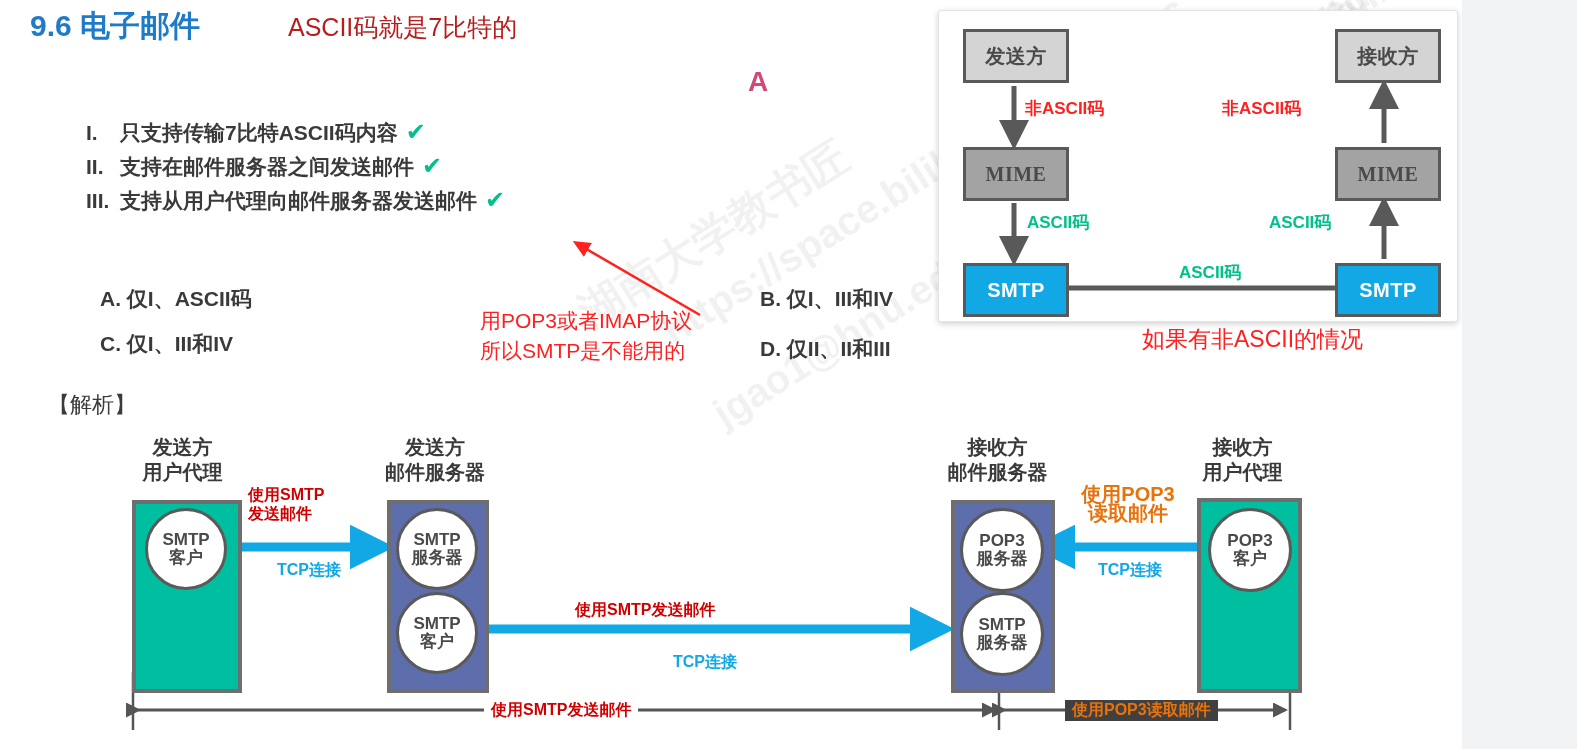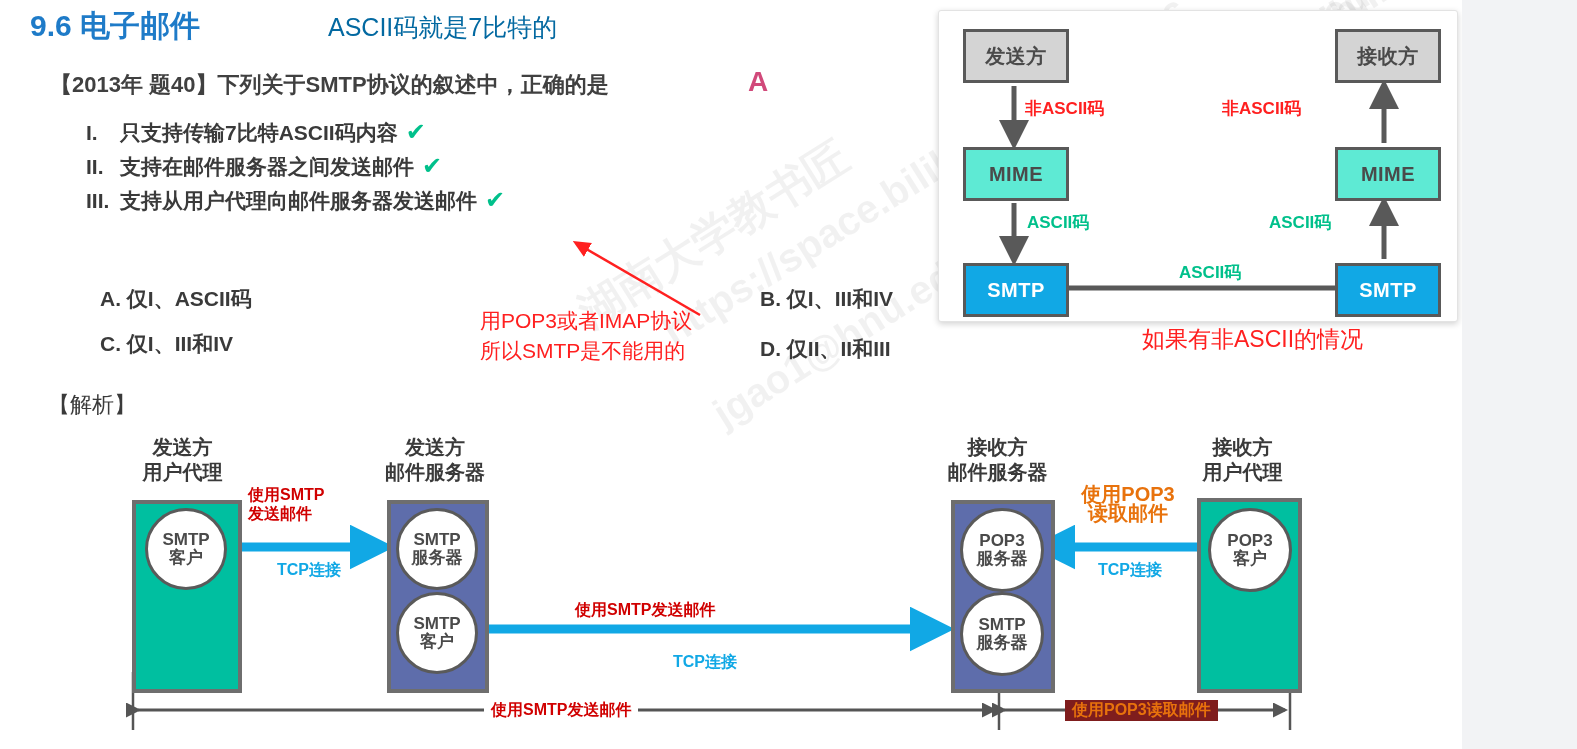--- a/index.html
+++ b/index.html
@@ -14,21 +14,21 @@
     background:#ffffff;overflow:hidden;
   }
   .abs{position:absolute;}
 
   
   #title{
     left:30px;top:6px;font-size:30px;font-weight:bold;color:#1E7BC8;
     letter-spacing:0px;
   }
   #ascii-note{
-    left:288px;top:11px;font-size:25px;color:#0369a1;margin-left:40px;
+    left:288px;top:11px;font-size:25px;color:#b91c1c;
   }
   #question{
     left:50px;top:70px;font-size:22px;font-weight:bold;color:#404040;
     white-space:nowrap;
   }
   #answer-letter{
     left:748px;top:66px;font-size:28px;font-weight:bold;color:#D1497A;
     text-shadow:0 0 3px #fff,0 0 3px #fff;
   }
 
@@ -56,21 +56,21 @@
     left:938px;top:10px;width:518px;height:310px;
     background:#ffffff;border:1px solid #e3e3e3;border-radius:3px;
     box-shadow:0 2px 6px rgba(0,0,0,.18);
   }
   .nodebox{
     position:absolute;border:3px solid #595959;
     display:flex;align-items:center;justify-content:center;
     font-weight:bold;letter-spacing:.5px;
   }
   .n-gray{background:#d4d4d4;color:#4a4a4a;font-size:20px;}
-  .n-orange{background:#5eead4;color:#4a4a4a;font-size:20px;}
+  .n-orange{background:#a3a3a3;color:#4a4a4a;font-size:20px;font-family:Liberation Serif, serif;}
   .n-blue{background:#11A8E5;color:#ffffff;font-size:20px;}
 
   .lbl-red{
     position:absolute;color:#FF2020;font-size:17px;font-weight:bold;
     text-shadow:1px 1px 0 #fff,-1px -1px 0 #fff,1px -1px 0 #fff,-1px 1px 0 #fff;
     white-space:nowrap;
   }
   .lbl-green{
     position:absolute;color:#00C08B;font-size:17px;font-weight:bold;
     text-shadow:1px 1px 0 #fff,-1px -1px 0 #fff,1px -1px 0 #fff,-1px 1px 0 #fff;
@@ -108,21 +108,21 @@
   .lbl-cyan{
     position:absolute;color:#11A8E5;font-size:16px;font-weight:bold;
     text-align:center;white-space:nowrap;
   }
   .measure-red{
     position:absolute;color:#D00000;font-size:16px;font-weight:bold;
     background:#ffffff;padding:0 7px;white-space:nowrap;
   }
   .measure-orange{
     position:absolute;color:#E8720C;font-size:16px;font-weight:bold;
-    background:#7f1d1d;padding:0 7px;white-space:nowrap;
+    background:#404040;padding:0 7px;white-space:nowrap;
   }
 
   
   .wm{
     position:absolute;color:rgba(0,0,0,0.055);font-weight:bold;
     white-space:nowrap;pointer-events:none;user-select:none;
   }
 </style>
 </head>
 <body>
@@ -130,21 +130,20 @@
 <div id="slide">
 
   <div class="wm" style="left:620px;top:150px;font-size:40px;transform:rotate(-32deg);">https://space.bilibili.com/360996</div>
   <div class="wm" style="left:690px;top:300px;font-size:40px;transform:rotate(-32deg);">jgao1@hnu.edu.cn</div>
   <div class="wm" style="left:560px;top:205px;font-size:44px;transform:rotate(-32deg);">湖南大学教书匠</div>
   <div class="wm" style="left:1020px;top:0px;font-size:40px;transform:rotate(-32deg);">https://space.bilibili.com/360996</div>
   <div class="wm" style="left:1105px;top:20px;font-size:40px;transform:rotate(-32deg);">jgao1@hnu.edu.cn</div>
 
   <div class="abs" id="title">9.6 电子邮件</div>
   <div class="abs" id="ascii-note">ASCII码就是7比特的</div>
-  <div class="abs" id="question">【2013年 题40】下列关于SMTP协议的叙述中，正确的是</div>
   <div class="abs" id="answer-letter">A</div>
 
   <div class="abs stmt" style="left:86px;top:118px;">
     <span class="num">I.</span><span>只支持传输7比特ASCII码内容</span><span class="tick">✔</span>
   </div>
   <div class="abs stmt" style="left:86px;top:152px;">
     <span class="num">II.</span><span>支持在邮件服务器之间发送邮件</span><span class="tick">✔</span>
   </div>
   <div class="abs stmt" style="left:86px;top:186px;">
     <span class="num">III.</span><span>支持从用户代理向邮件服务器发送邮件</span><span class="tick">✔</span>

